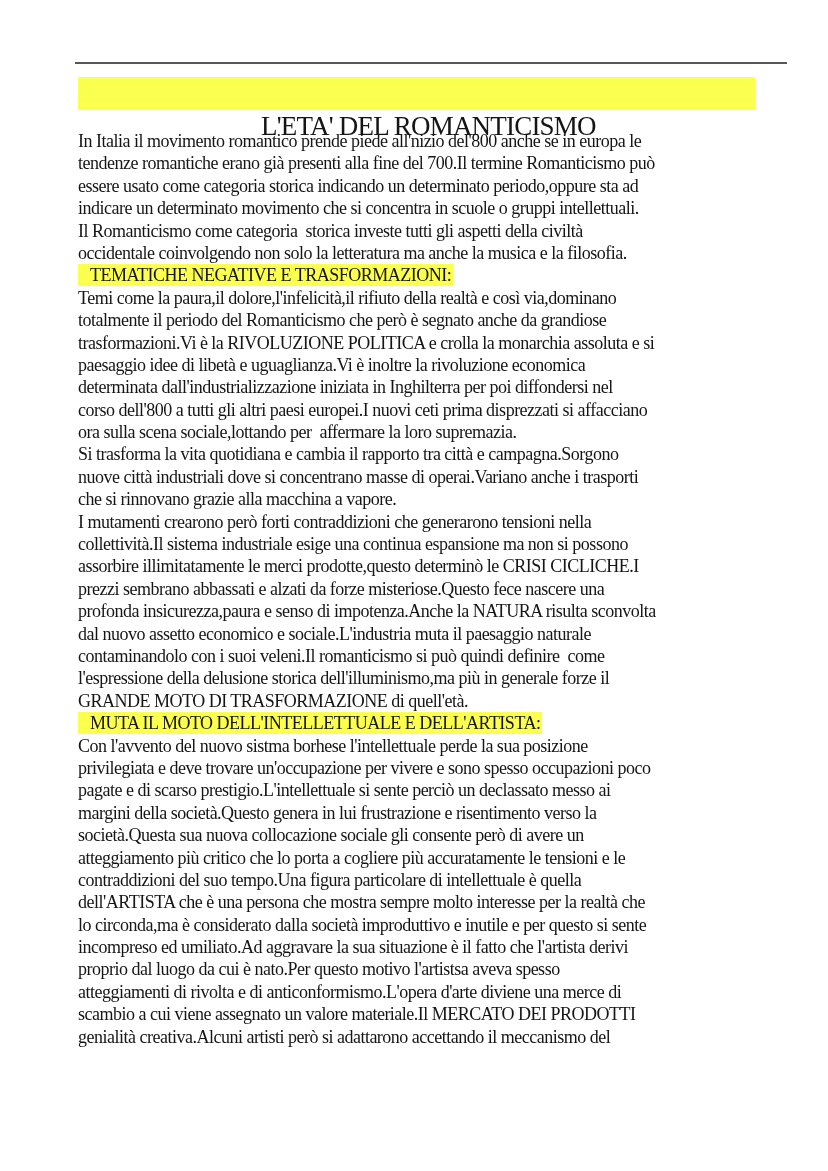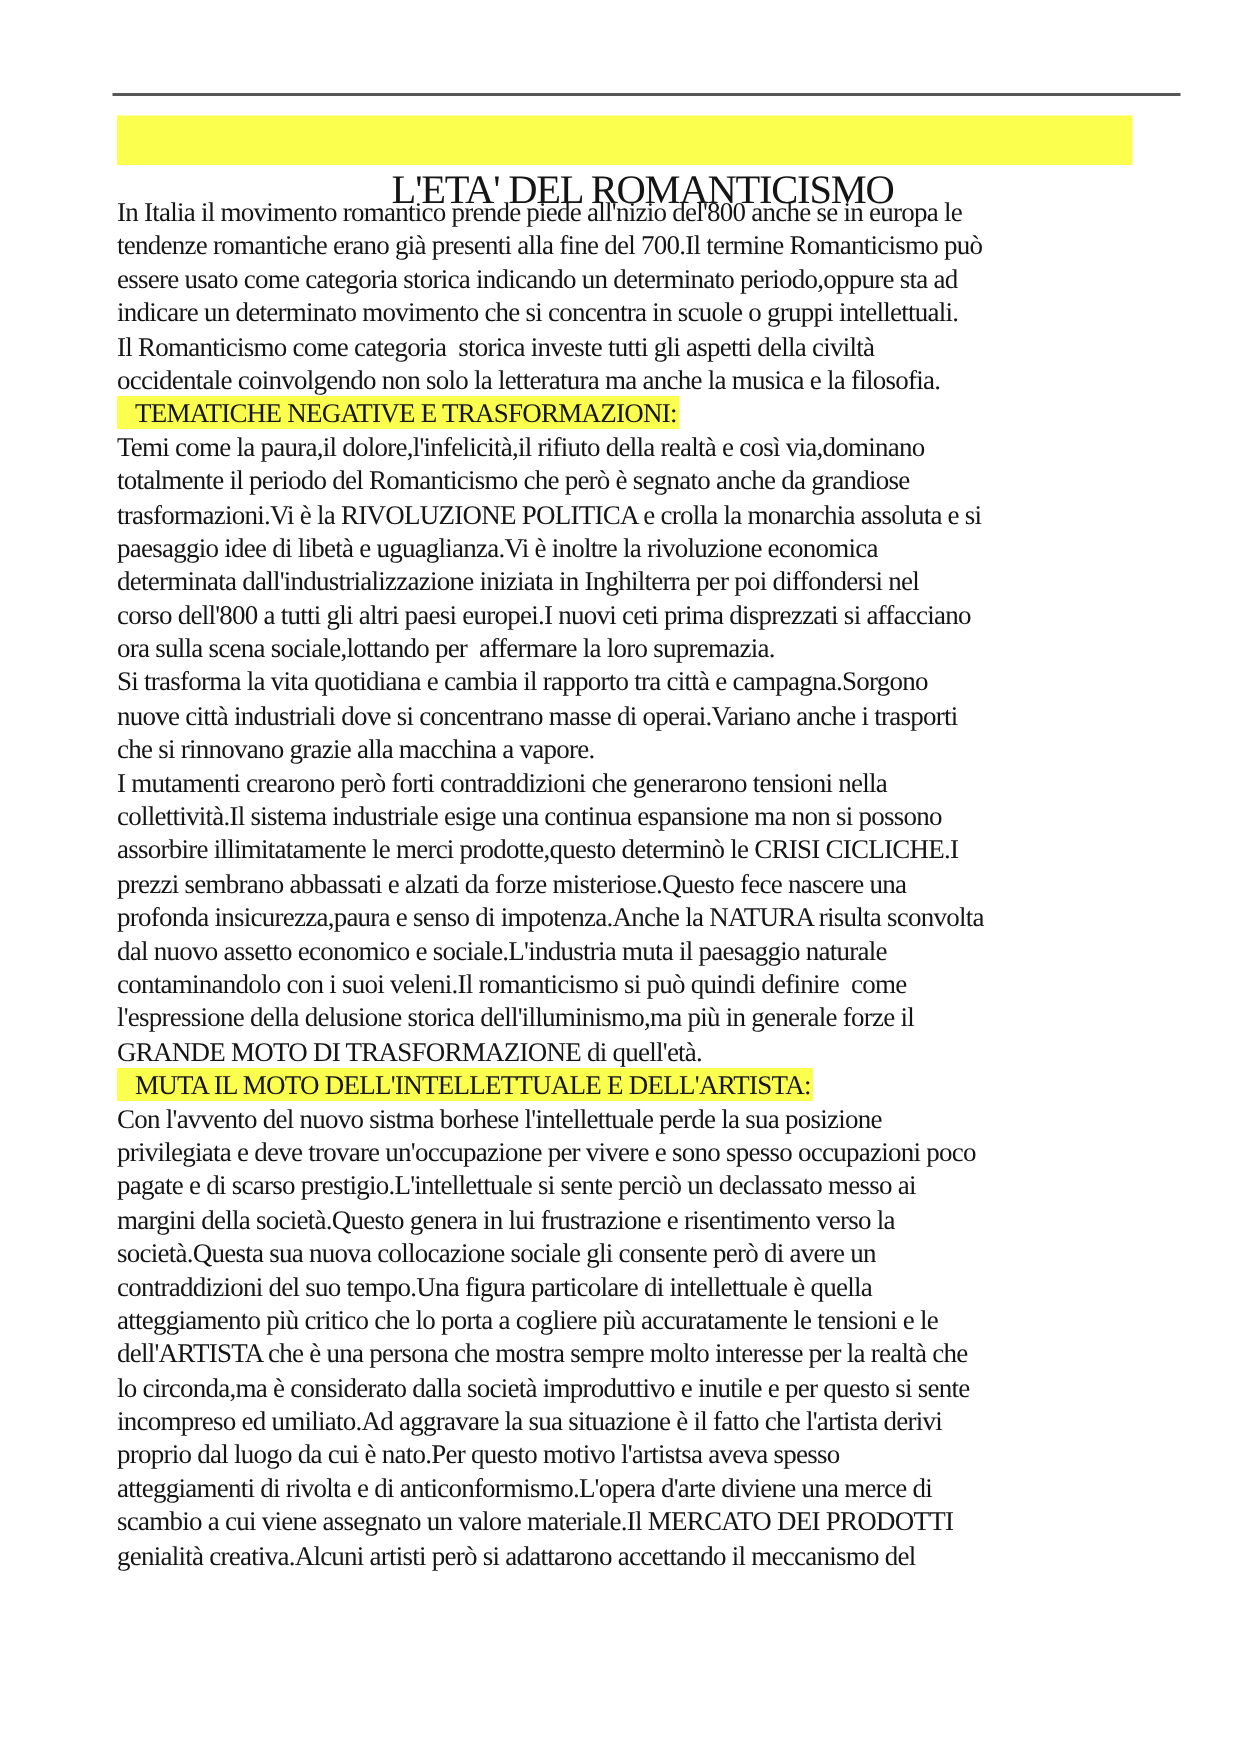--- a/index.html
+++ b/index.html
@@ -95,22 +95,22 @@
       <div class="text-line">dal nuovo assetto economico e sociale.L'industria muta il paesaggio naturale</div>
       <div class="text-line">contaminandolo con i suoi veleni.Il romanticismo si può quindi definire  come</div>
       <div class="text-line">l'espressione della delusione storica dell'illuminismo,ma più in generale forze il</div>
       <div class="text-line">GRANDE MOTO DI TRASFORMAZIONE di quell'età.</div>
       <div class="heading-line"><span class="hl-mark">MUTA IL MOTO DELL'INTELLETTUALE E DELL'ARTISTA:</span></div>
       <div class="text-line">Con l'avvento del nuovo sistma borhese l'intellettuale perde la sua posizione</div>
       <div class="text-line">privilegiata e deve trovare un'occupazione per vivere e sono spesso occupazioni poco</div>
       <div class="text-line">pagate e di scarso prestigio.L'intellettuale si sente perciò un declassato messo ai</div>
       <div class="text-line">margini della società.Questo genera in lui frustrazione e risentimento verso la</div>
       <div class="text-line">società.Questa sua nuova collocazione sociale gli consente però di avere un</div>
+      <div class="text-line">atteggiamento più critico che lo porta a cogliere più accuratamente le tensioni e le</div>
       <div class="text-line">contraddizioni del suo tempo.Una figura particolare di intellettuale è quella</div>
-      <div class="text-line">atteggiamento più critico che lo porta a cogliere più accuratamente le tensioni e le</div>
       <div class="text-line">dell'ARTISTA che è una persona che mostra sempre molto interesse per la realtà che</div>
       <div class="text-line">lo circonda,ma è considerato dalla società improduttivo e inutile e per questo si sente</div>
       <div class="text-line">incompreso ed umiliato.Ad aggravare la sua situazione è il fatto che l'artista derivi</div>
       <div class="text-line">proprio dal luogo da cui è nato.Per questo motivo l'artistsa aveva spesso</div>
       <div class="text-line">atteggiamenti di rivolta e di anticonformismo.L'opera d'arte diviene una merce di</div>
       <div class="text-line">scambio a cui viene assegnato un valore materiale.Il MERCATO DEI PRODOTTI</div>
       <div class="text-line">genialità creativa.Alcuni artisti però si adattarono accettando il meccanismo del</div>
     </div>
 </div>
 

